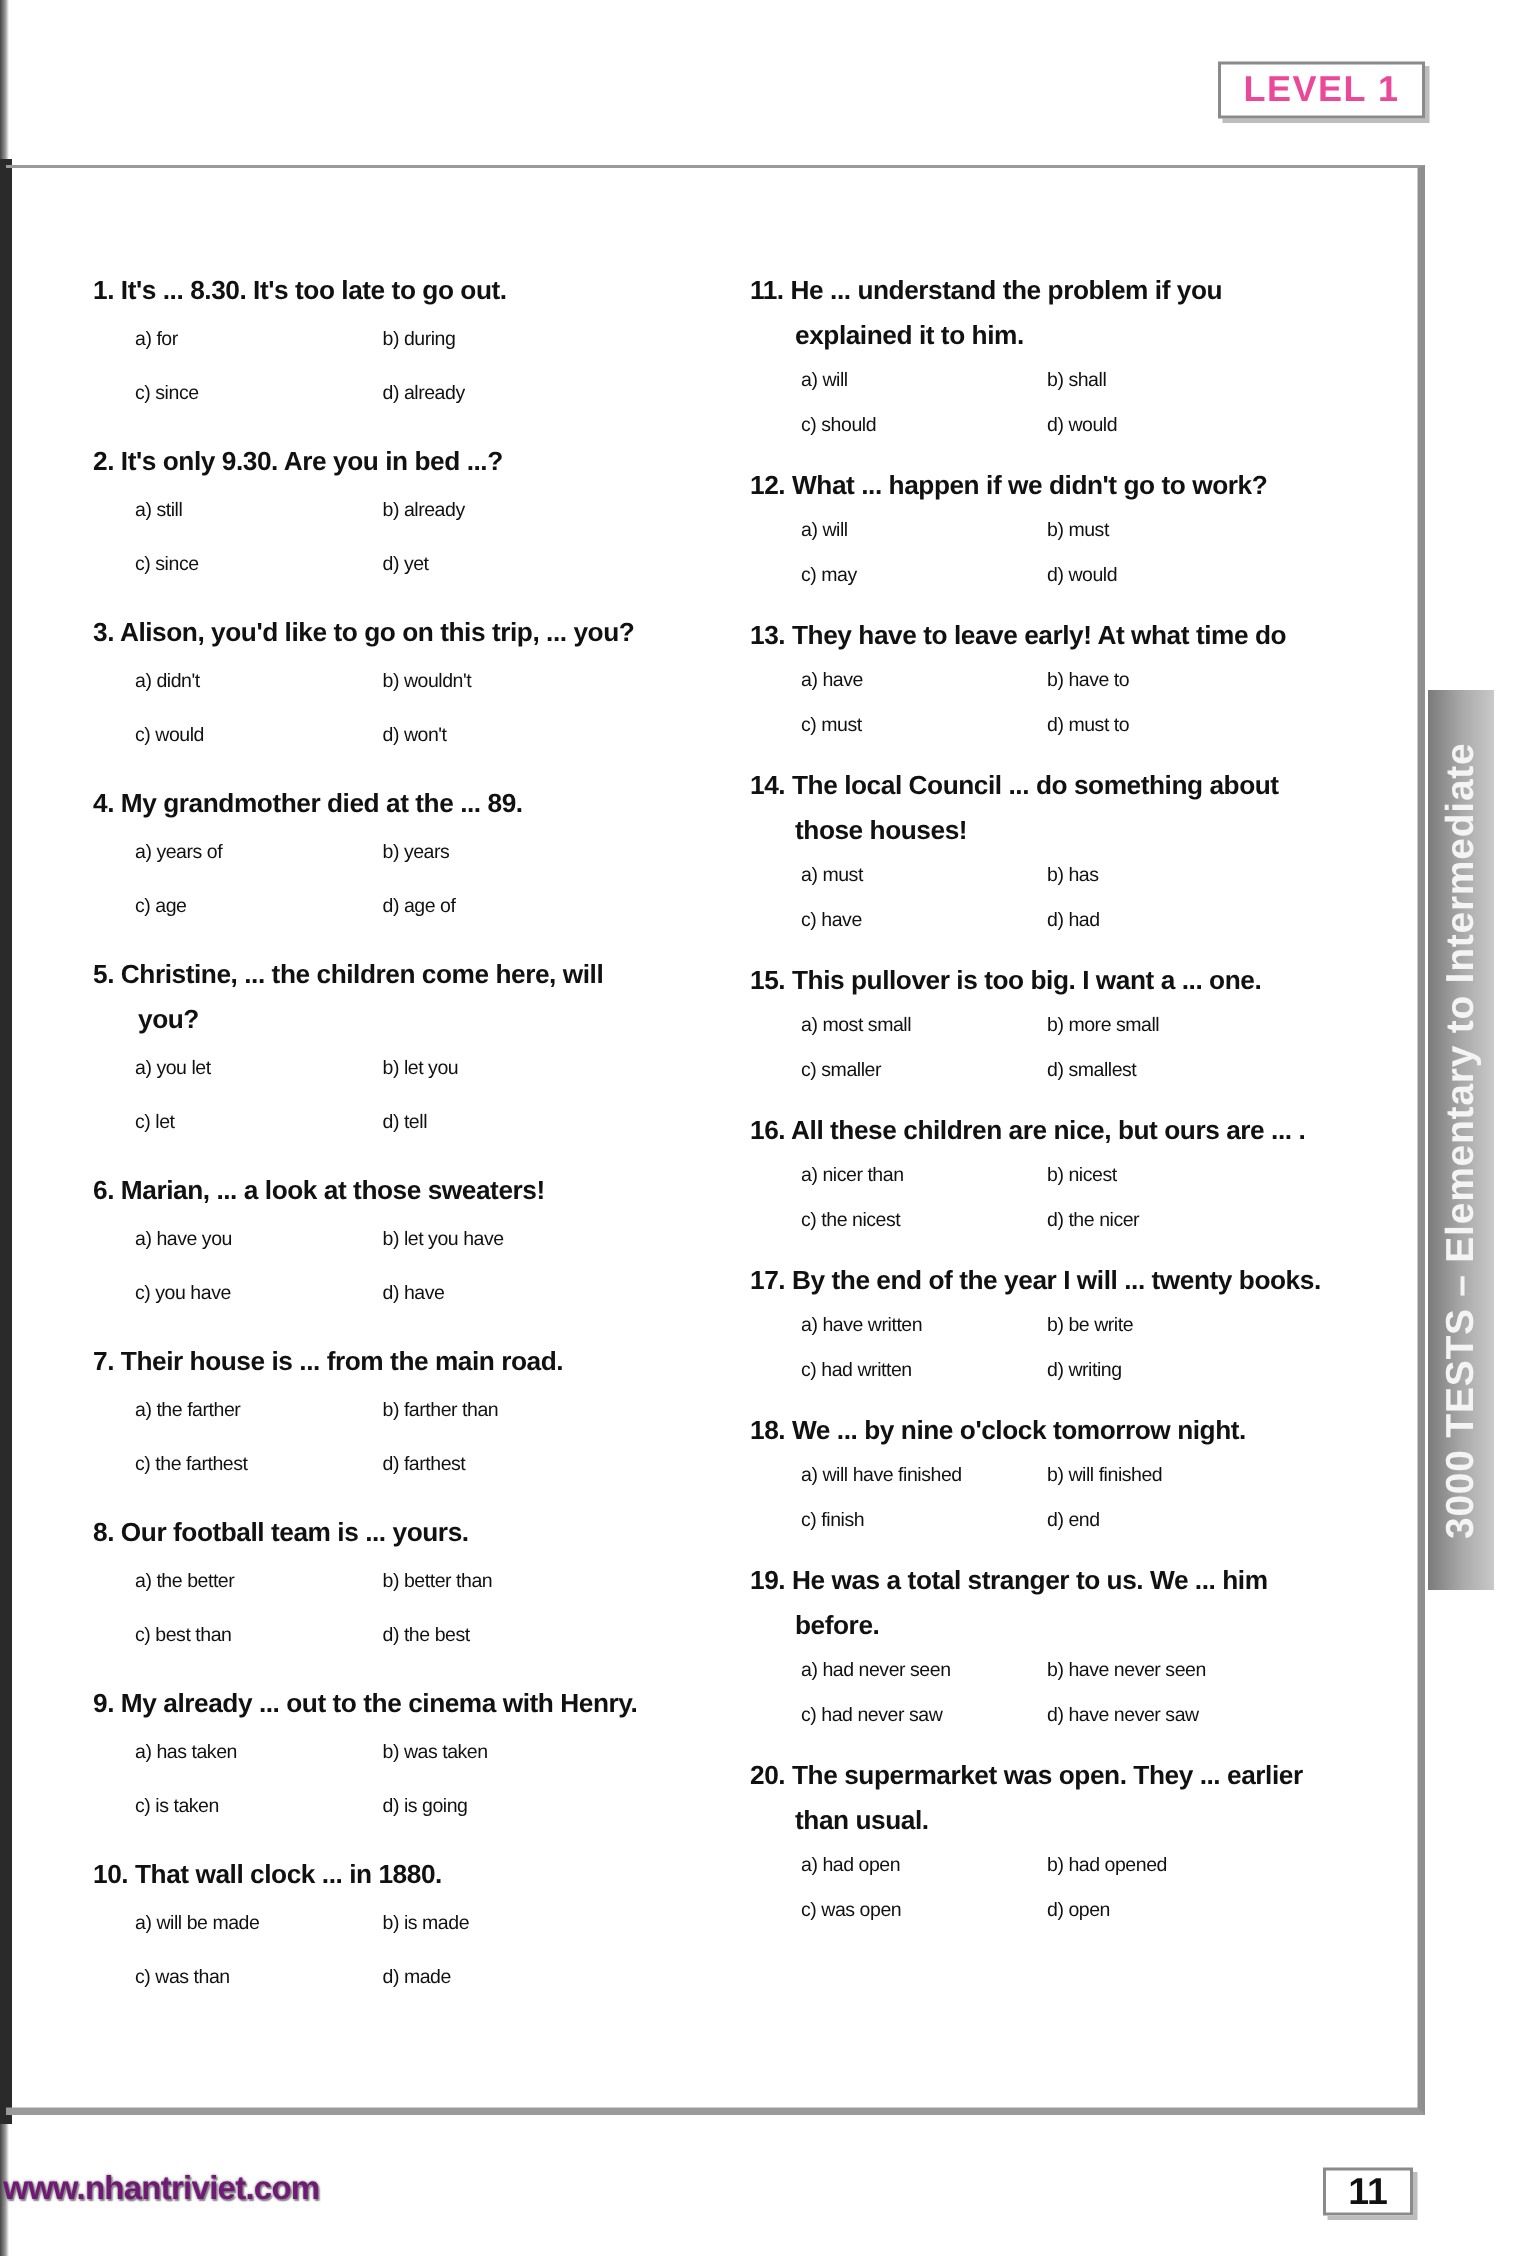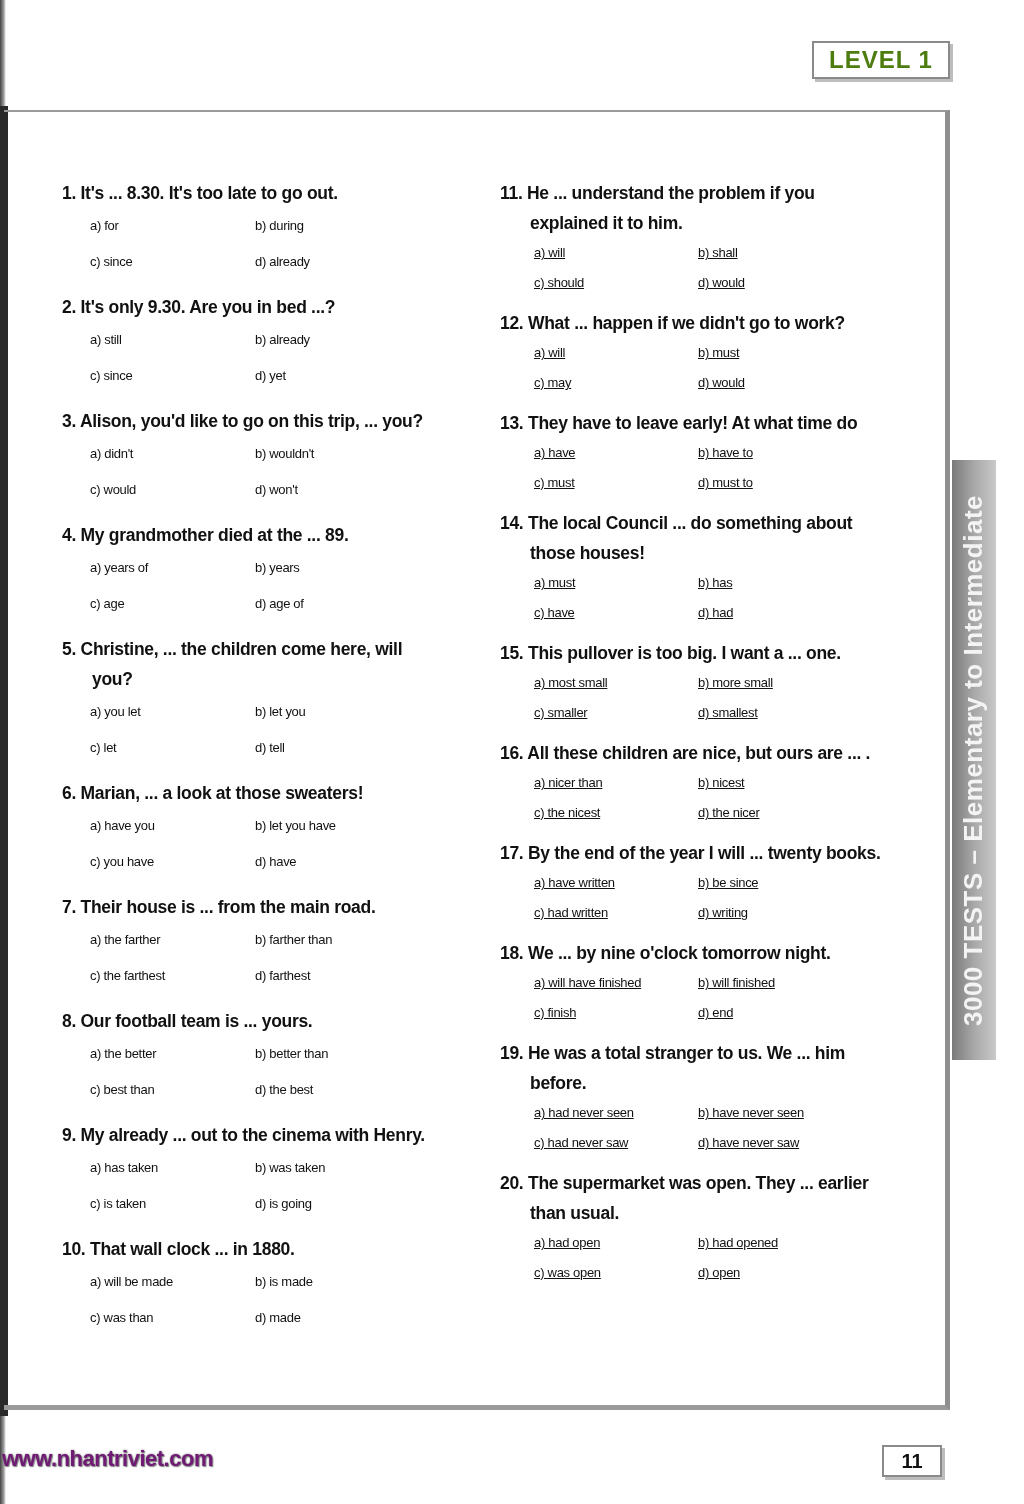--- a/index.html
+++ b/index.html
@@ -6,21 +6,21 @@
   body {
     width: 1024px; height: 1504px; position: relative; overflow: hidden;
     background: #ffffff;
     font-family: "Liberation Sans", "DejaVu Sans", sans-serif;
     color: #111;
   }
   .level-box {
     position: absolute; left: 812px; top: 41px; width: 138px; height: 38px;
     border: 2px solid #8a8a8a; box-sizing: border-box;
     display: flex; align-items: center; justify-content: center;
-    font-weight: 700; font-size: 24px; letter-spacing: 1px; color: #4d7c0f;
+    font-weight: 700; font-size: 24px; letter-spacing: 1px; color: #ec4899;
     box-shadow: 3px 3px 0 #bdbdbd; background: #fff;
   }
   .left-binding {
     position: absolute; left: 0; top: 0; width: 6px; height: 1504px;
     background: linear-gradient(to right, #444, #999 60%, transparent);
   }
   .frame {
     position: absolute; left: 4px; top: 110px; width: 946px; height: 1300px;
     border-top: 2px solid #9a9a9a; border-right: 5px solid #8f8f8f;
     border-bottom: 5px solid #9a9a9a; box-sizing: border-box;
@@ -47,28 +47,28 @@
   }
   .q-stem .num { display: inline-block; }
   .q-stem .cont { display: block; padding-left: 30px; }
   .opts {
     display: grid; grid-template-columns: 165px 200px; padding-left: 28px;
     font-size: 13px; letter-spacing: -0.3px;
   }
   .col.left .opts { row-gap: 0; }
   .col.left .opt { line-height: 36px; }
   .col.right .opt { line-height: 30px; }
-  .col.right .opts { padding-left: 34px; grid-template-columns: 164px 200px; text-decoration: underline; }
+  .col.right .opts { padding-left: 34px; grid-template-columns: 164px 200px; }
   .col.left .q { margin-bottom: 12px; }
   .col.right .q { margin-bottom: 10px; }
   .page-num-box {
     position: absolute; left: 882px; top: 1445px; width: 60px; height: 32px;
     border: 2px solid #8a8a8a; box-sizing: border-box;
     display: flex; align-items: center; justify-content: center;
-    font-weight: 700; font-size: 20px; box-shadow: 3px 3px 0 #bdbdbd;
+    font-weight: 700; font-size: 25px; box-shadow: 3px 3px 0 #bdbdbd;
   }
   .watermark {
     position: absolute; left: 2px; top: 1446px;
     font-weight: 700; font-size: 22px; color: #701a75; letter-spacing: -0.5px;
     text-shadow: 0 0 2px #777, 1px 1px 1px #888;
   }
 </style>
 </head>
 <body>
 
@@ -307,21 +307,21 @@
   </div>
 
   <div class="q">
     <div class="q-stem">
       <span class="num">17.</span>
       <span>By the end of the year I will ... twenty books.</span>
       
     </div>
     <div class="opts">
       <span class="opt">a) have written</span>
-      <span class="opt">b) be since</span>
+      <span class="opt">b) be write</span>
       <span class="opt">c) had written</span>
       <span class="opt">d) writing</span>
     </div>
   </div>
 
   <div class="q">
     <div class="q-stem">
       <span class="num">18.</span>
       <span>We ... by nine o'clock tomorrow night.</span>
       

